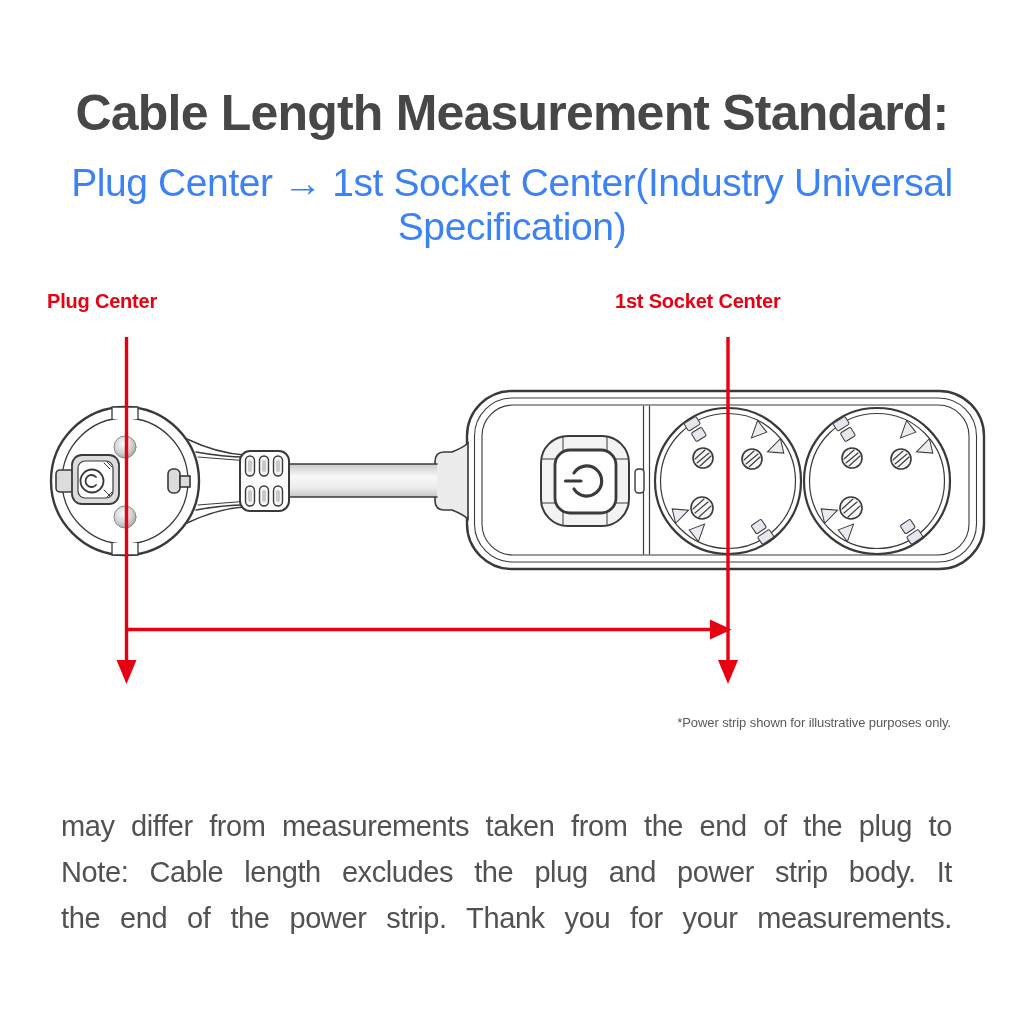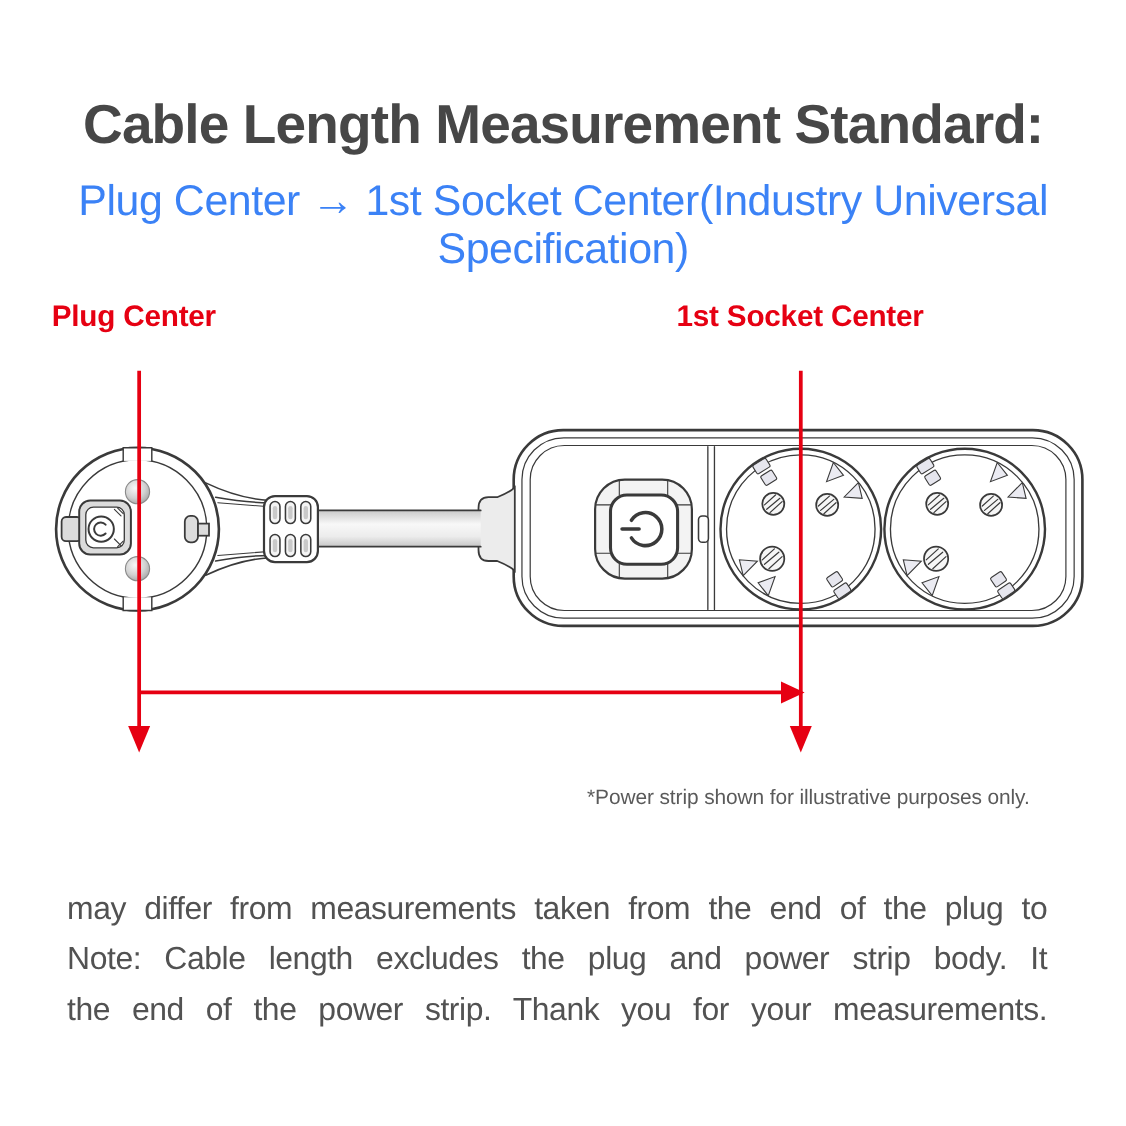--- a/index.html
+++ b/index.html
@@ -13,29 +13,29 @@
     position:absolute;left:0;right:0;top:84px;margin:0;
     text-align:center;font-size:50px;font-weight:700;color:#474747;
     letter-spacing:-0.8px;
   }
   .subtitle{
     position:absolute;left:0;right:0;top:161px;
     text-align:center;font-size:39px;font-weight:400;color:#3b82f6;
     letter-spacing:-0.4px;
   }
   .red-label{
-    position:absolute;top:272px;font-size:27px;font-weight:600;
+    position:absolute;top:290px;font-size:20px;font-weight:600;
     color:#e60012;letter-spacing:-0.2px;
   }
   .red-label.plug{left:47px;}
   .red-label.socket{left:615px;}
   .diagram-svg{position:absolute;left:0;top:0;width:1024px;height:1024px;}
   .footnote{
-    position:absolute;right:88px;top:715px;
-    font-size:19px;color:#5a5a5a;letter-spacing:-0.1px;
+    position:absolute;right:73px;top:715px;
+    font-size:13px;color:#5a5a5a;letter-spacing:-0.1px;
   }
   .note{
     position:absolute;left:61px;top:803px;width:891px;
     font-size:29px;color:#525252;line-height:46px;letter-spacing:-0.4px;
   }
   .note-line{white-space:nowrap;text-align:justify;text-align-last:justify;}
 </style>
 </head>
 <body>
 

